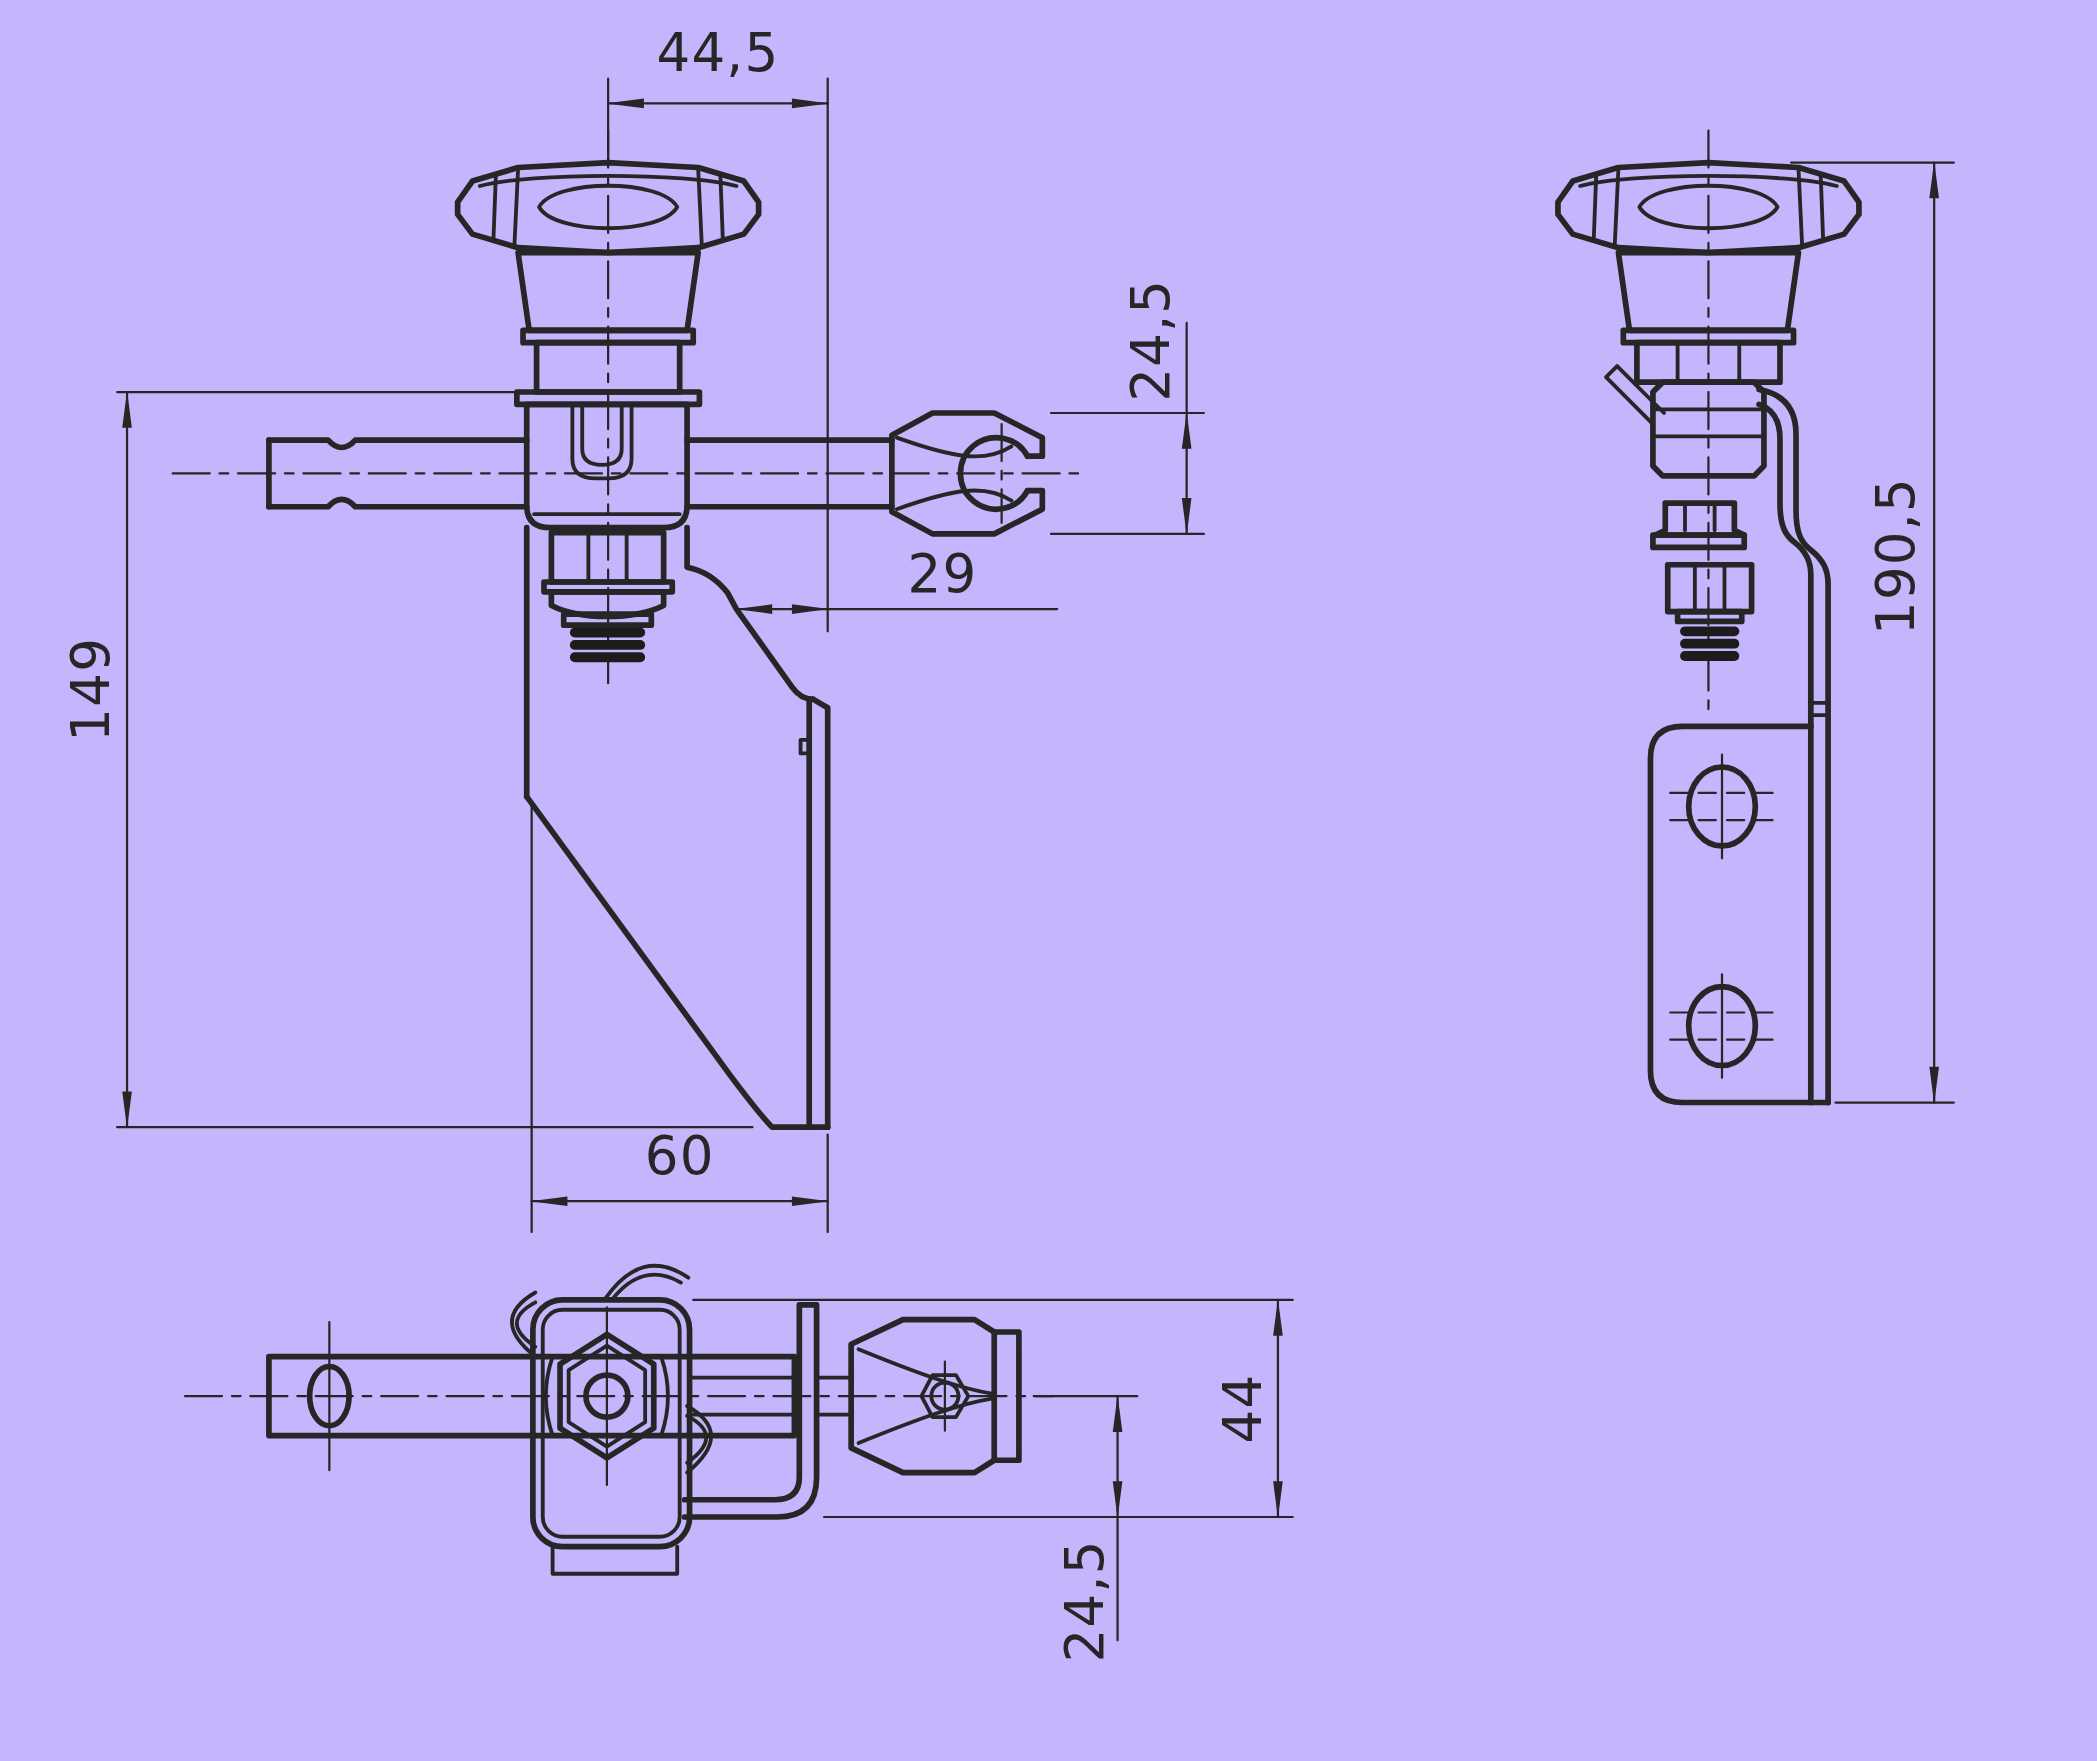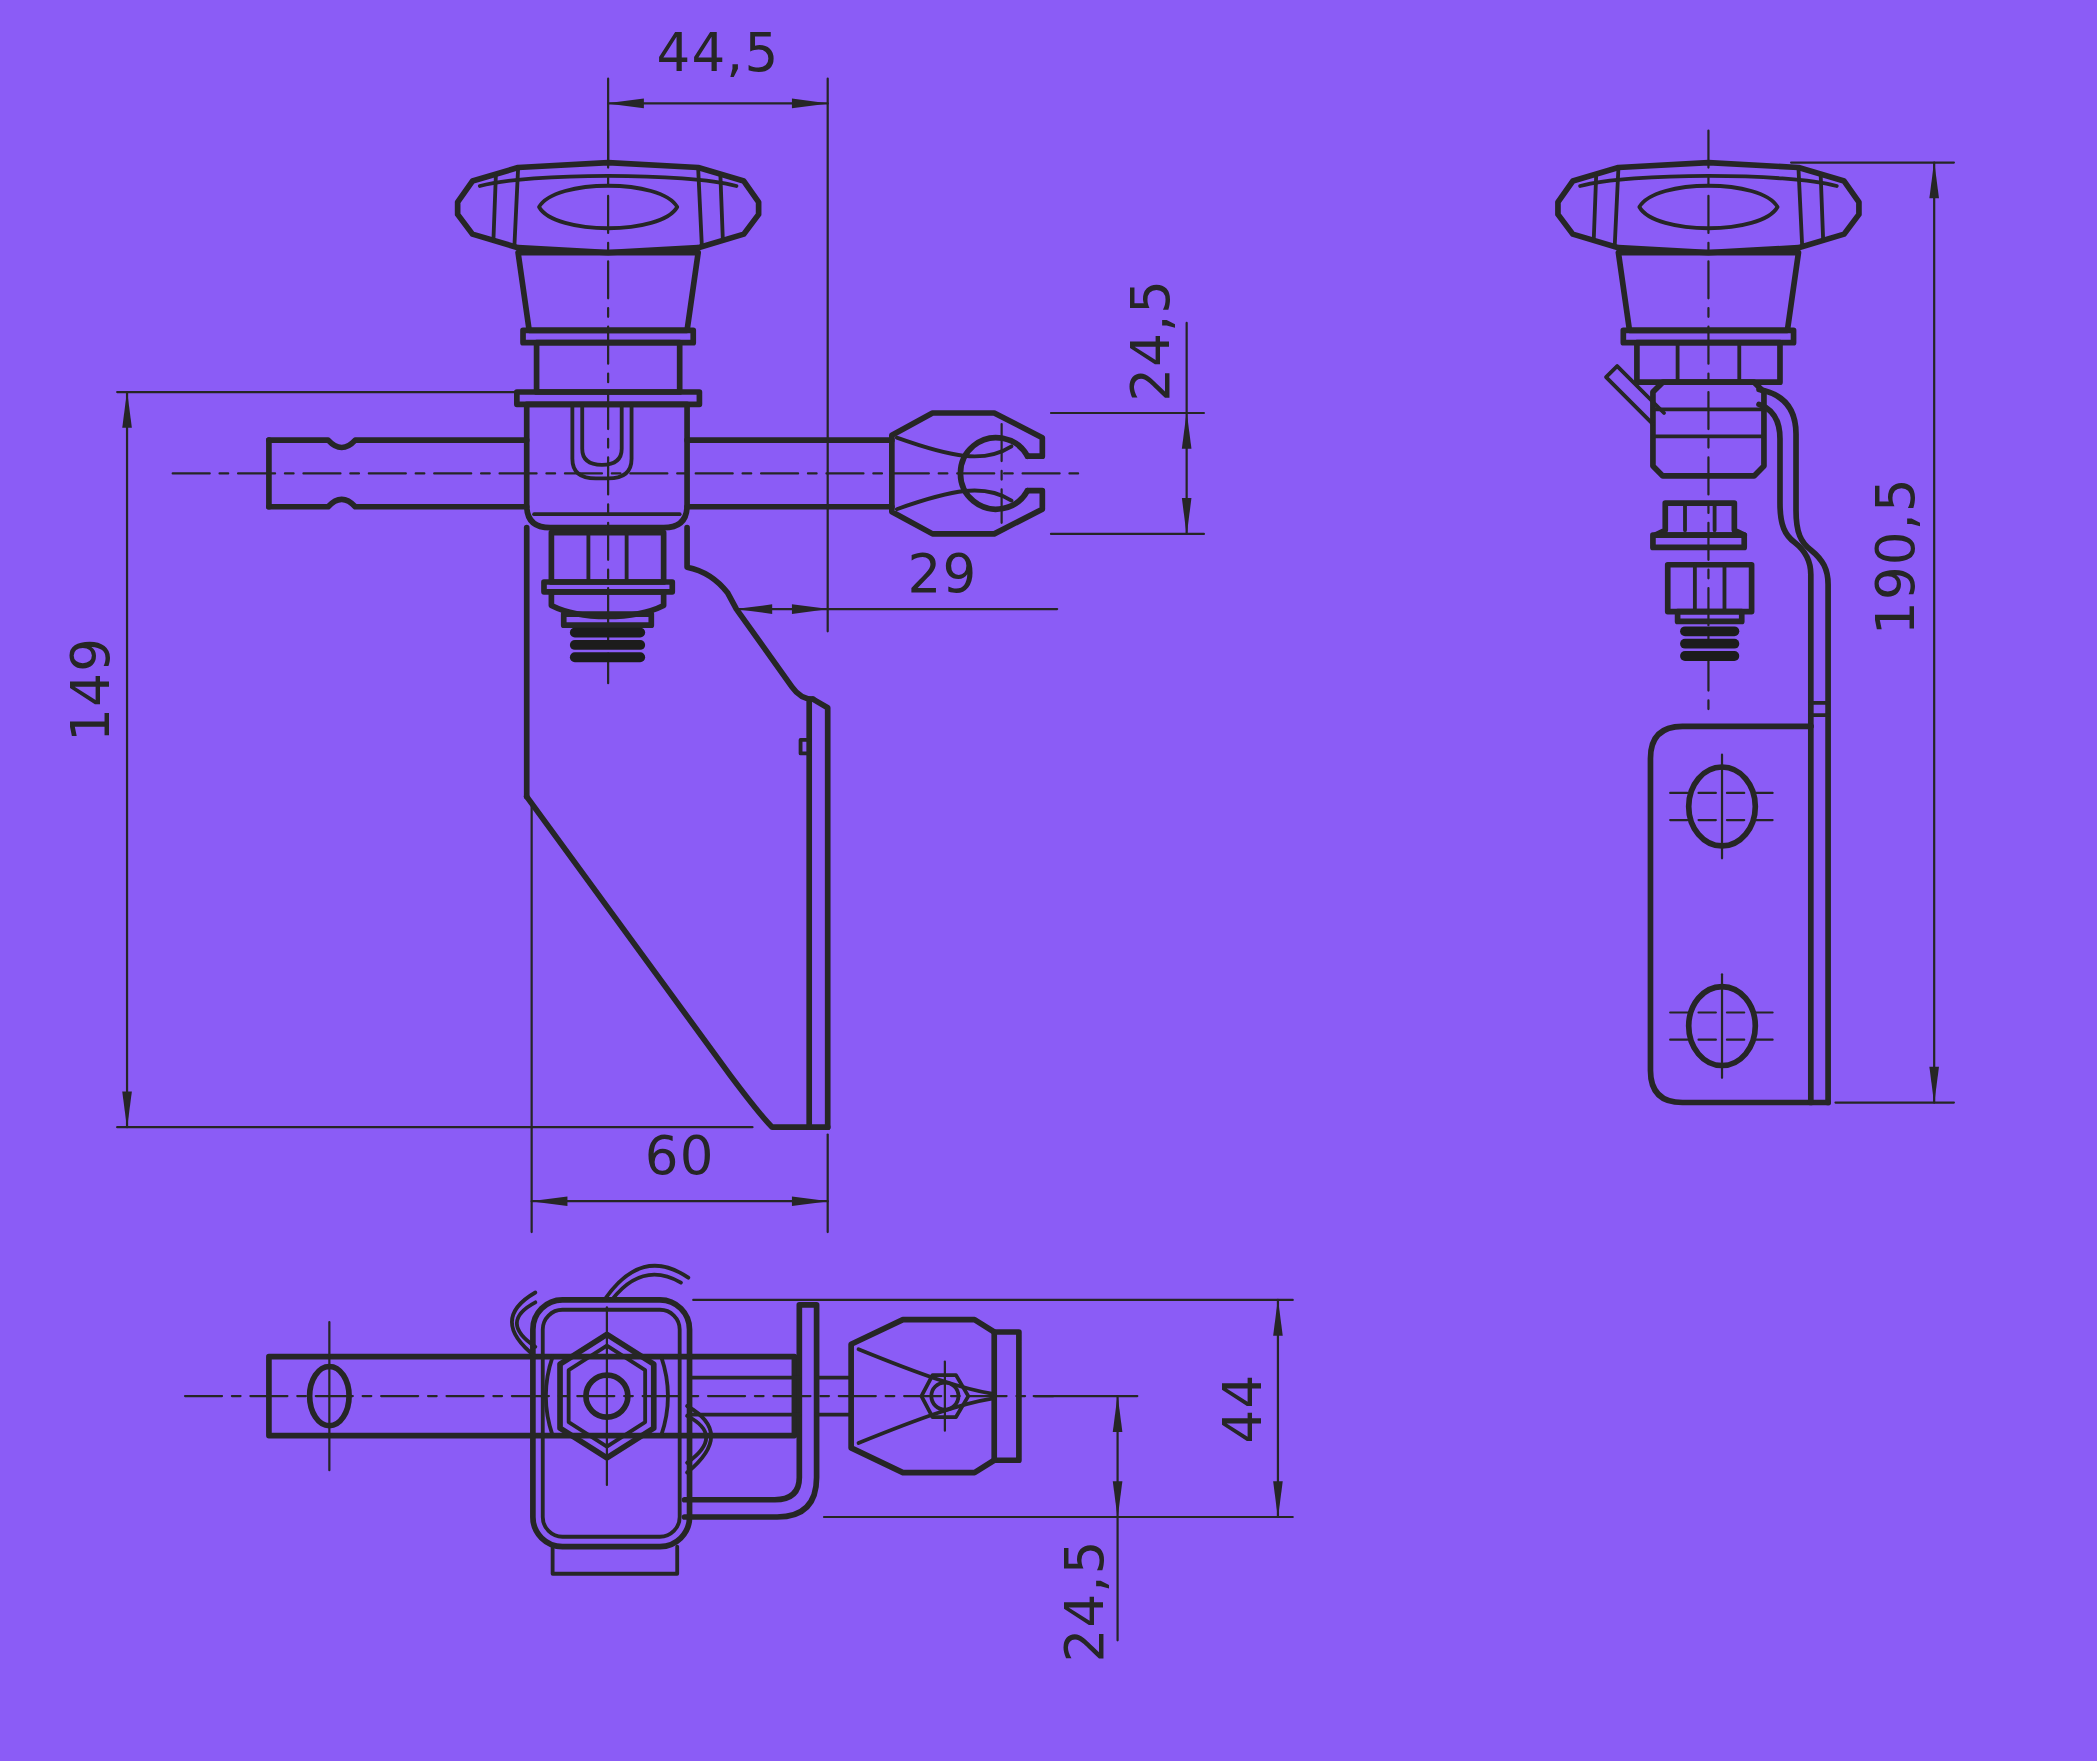--- a/index.html
+++ b/index.html
@@ -1,16 +1,16 @@
 <!DOCTYPE html>
 <html style="font-size:6.7px"><head>
 <meta charset="utf-8">
 <style>
   html,body{margin:0;padding:0;background:#ffffff;width:100%;height:100%;}
-  .sheet{position:fixed;inset:0;background:#8b5cf6;}
+  .sheet{position:fixed;inset:0;background:#c4b5fd;}
   svg{width:100%;height:100%;display:block;}
   .o  {fill:none;stroke:#262626;stroke-width:4.6;stroke-linejoin:round;stroke-linecap:round;}
   .m  {fill:none;stroke:#262626;stroke-width:3.1;stroke-linejoin:round;stroke-linecap:round;}
   .t  {fill:none;stroke:#262626;stroke-width:1.8;stroke-linecap:round;}
   .cl {fill:none;stroke:#262626;stroke-width:1.8;stroke-dasharray:30 8 7 8;stroke-linecap:round;}
   .dsh{fill:none;stroke:#262626;stroke-width:1.8;stroke-dasharray:14 9;stroke-linecap:round;}
   .blk{fill:#1c1c1c;stroke:none;}
   text{font-family:"DejaVu Sans","Liberation Sans",sans-serif;font-size:43px;fill:#262626;
        text-anchor:middle;letter-spacing:1px;}
 </style>

